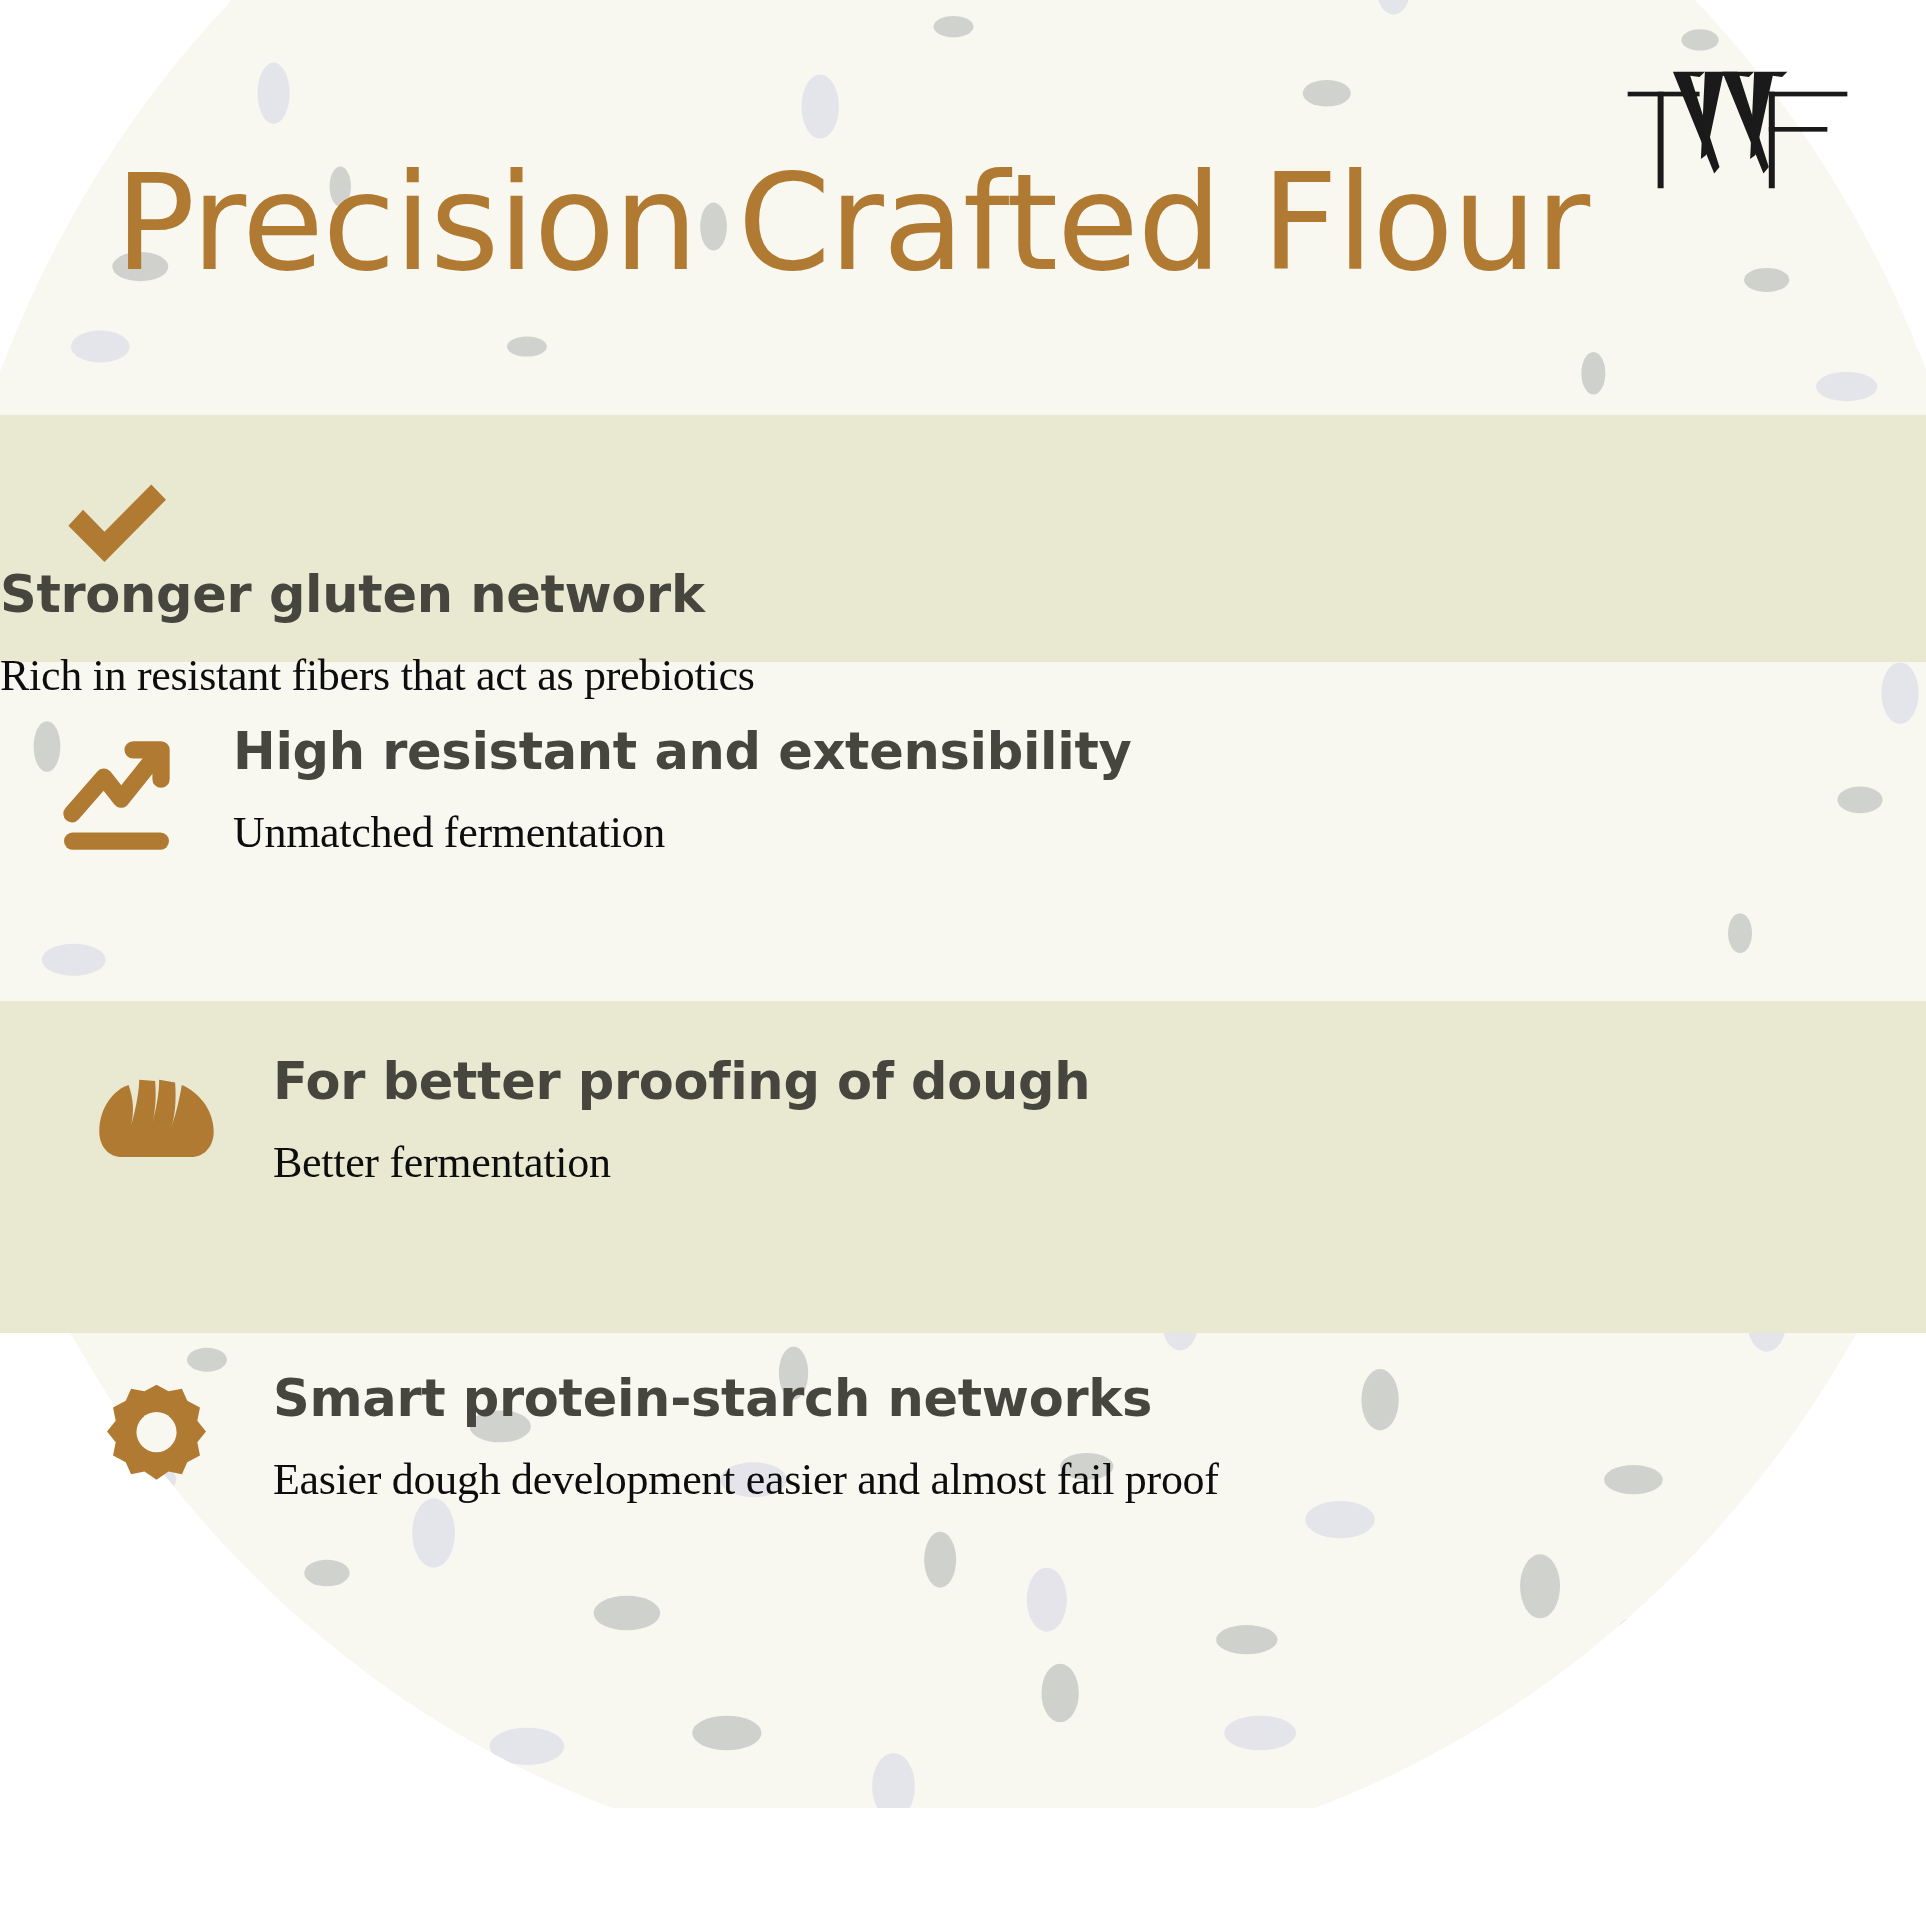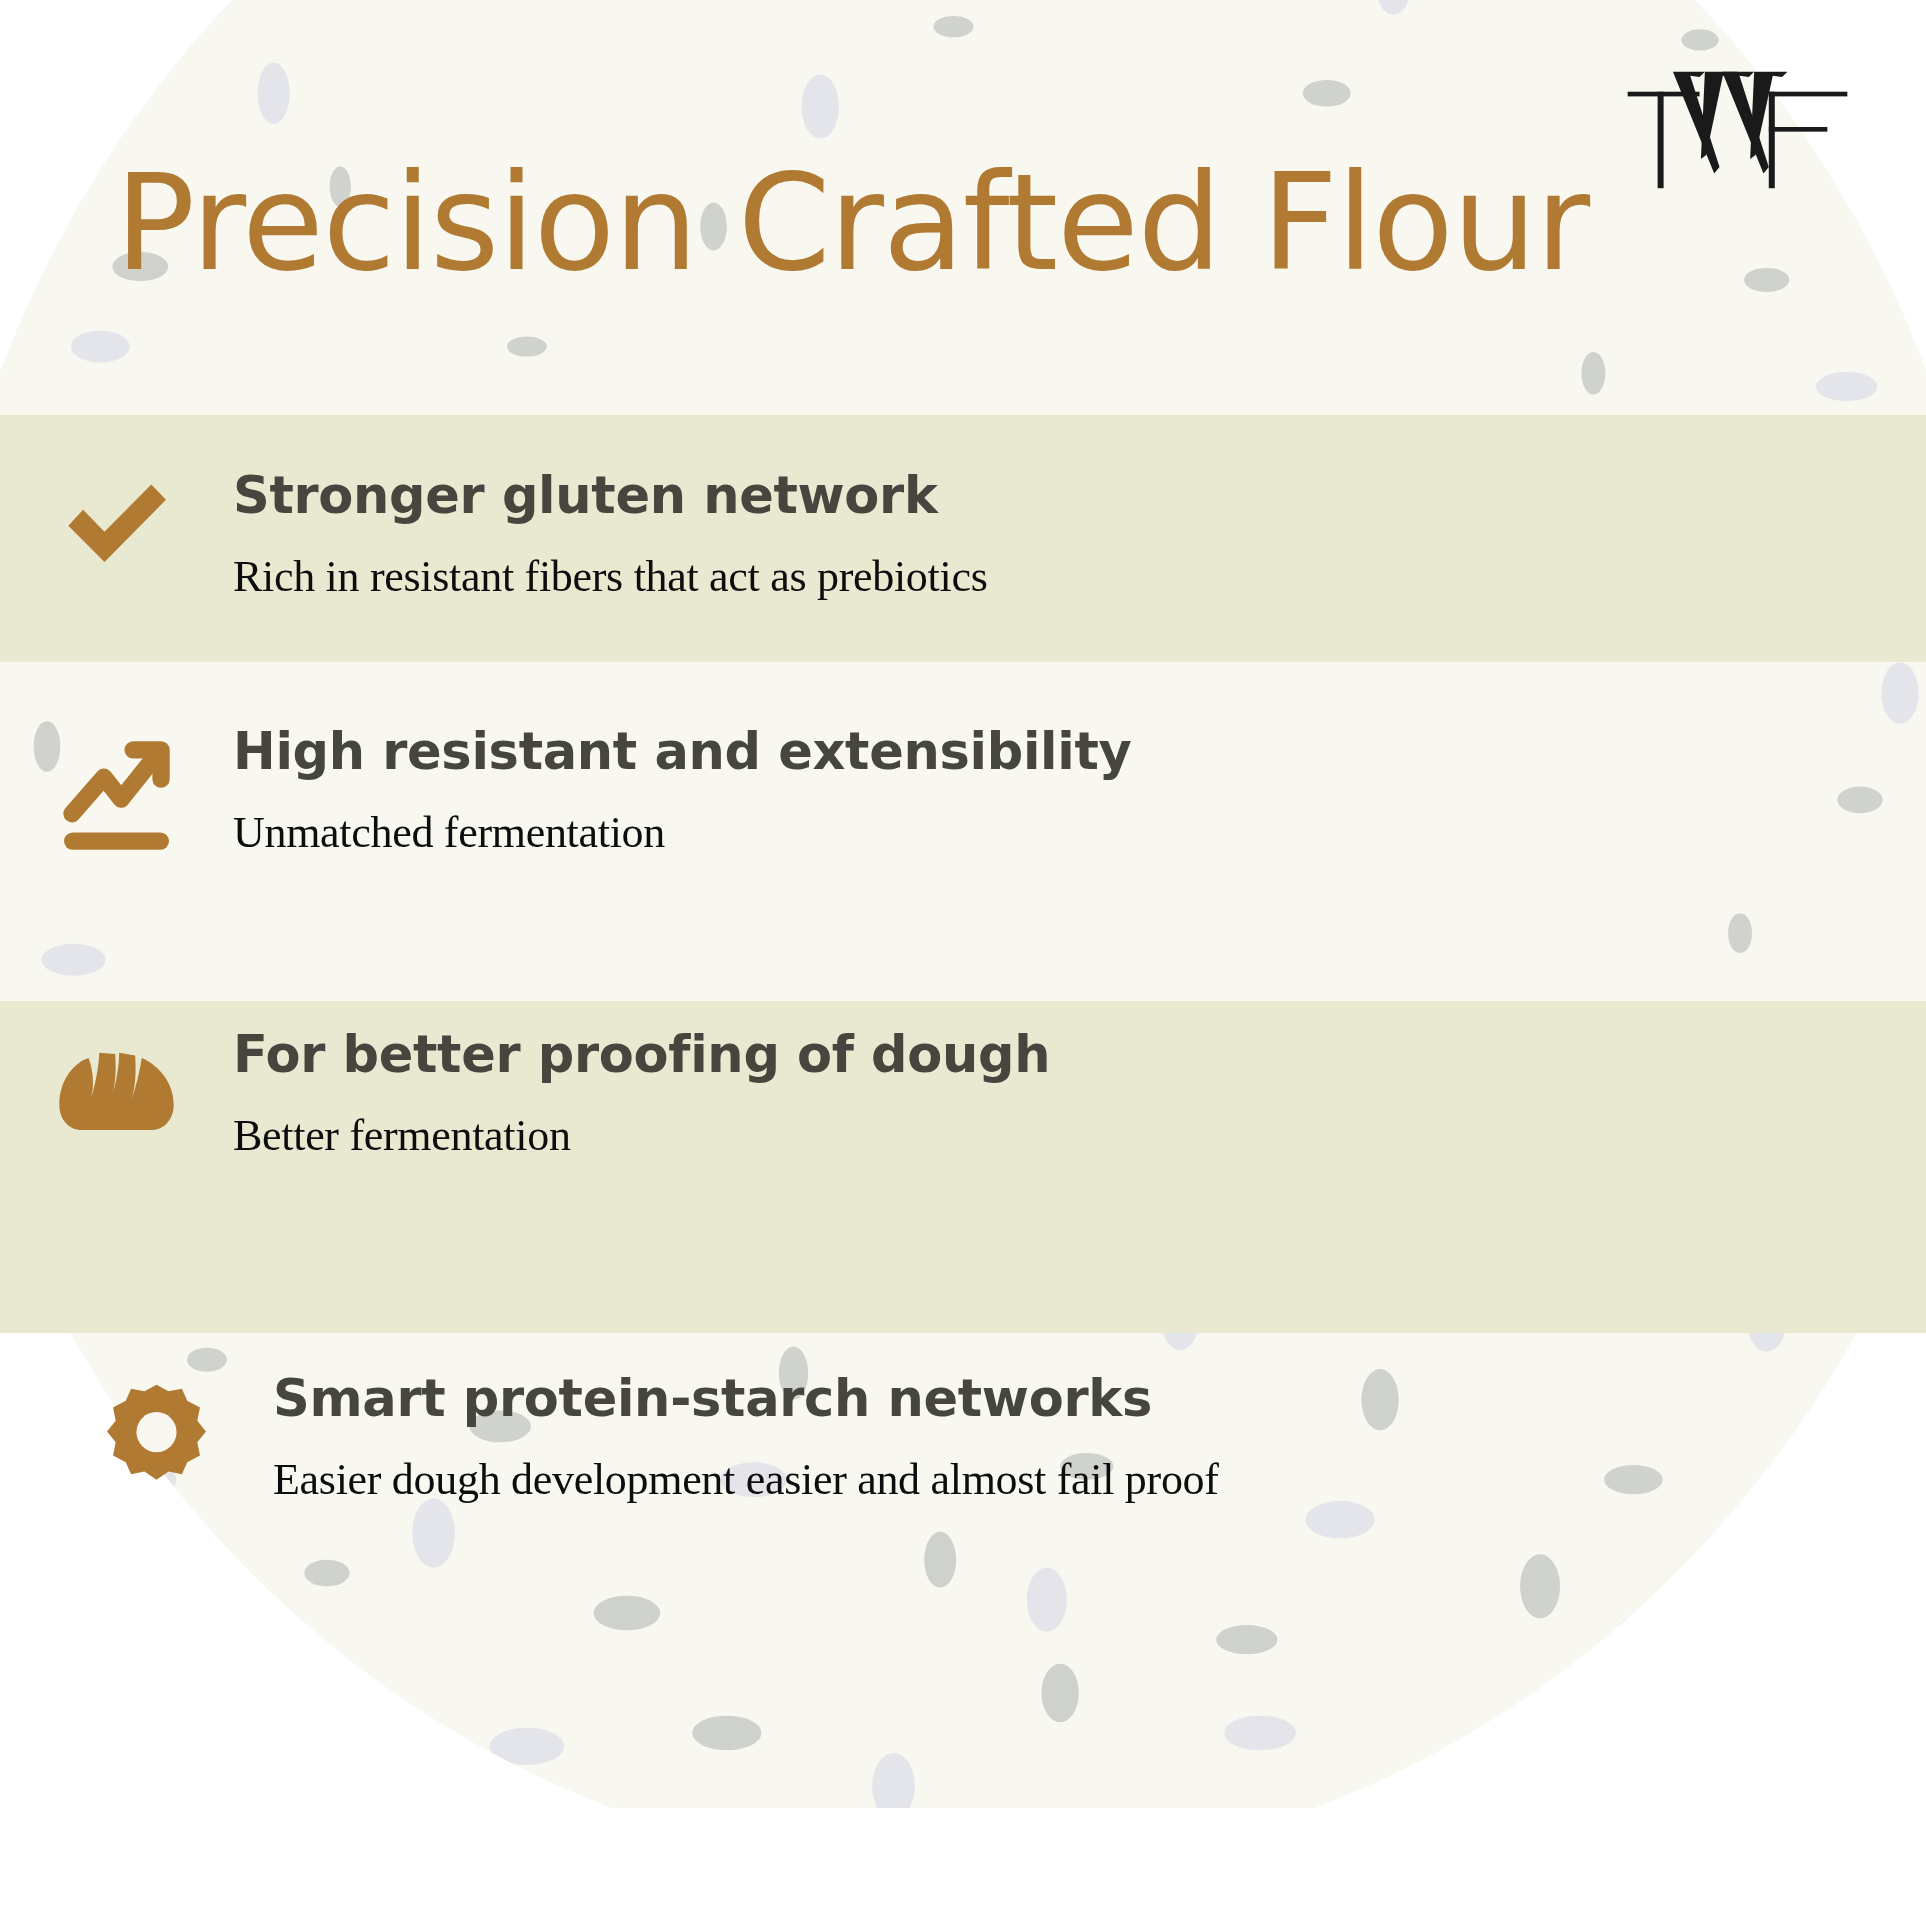--- a/index.html
+++ b/index.html
@@ -65,23 +65,23 @@
   }
 
   
   .row {
     position: absolute;
     left: 0;
     width: 1926px;
     display: flex;
     align-items: flex-start;
   }
-  .row-1 { top: 467px; }
+  .row-1 { top: 467px; flex-direction: column; }
   .row-2 { top: 723px; }
-  .row-3 { top: 1026px; }
+  .row-3 { top: 1053px; padding-left: 40px; }
   .row-4 { top: 1370px; padding-left: 40px; }
 
   .icon-cell {
     width: 233px;
     min-width: 233px;
     display: flex;
     justify-content: center;
     padding-top: 12px;
   }
   .icon-cell svg { display: block; }

